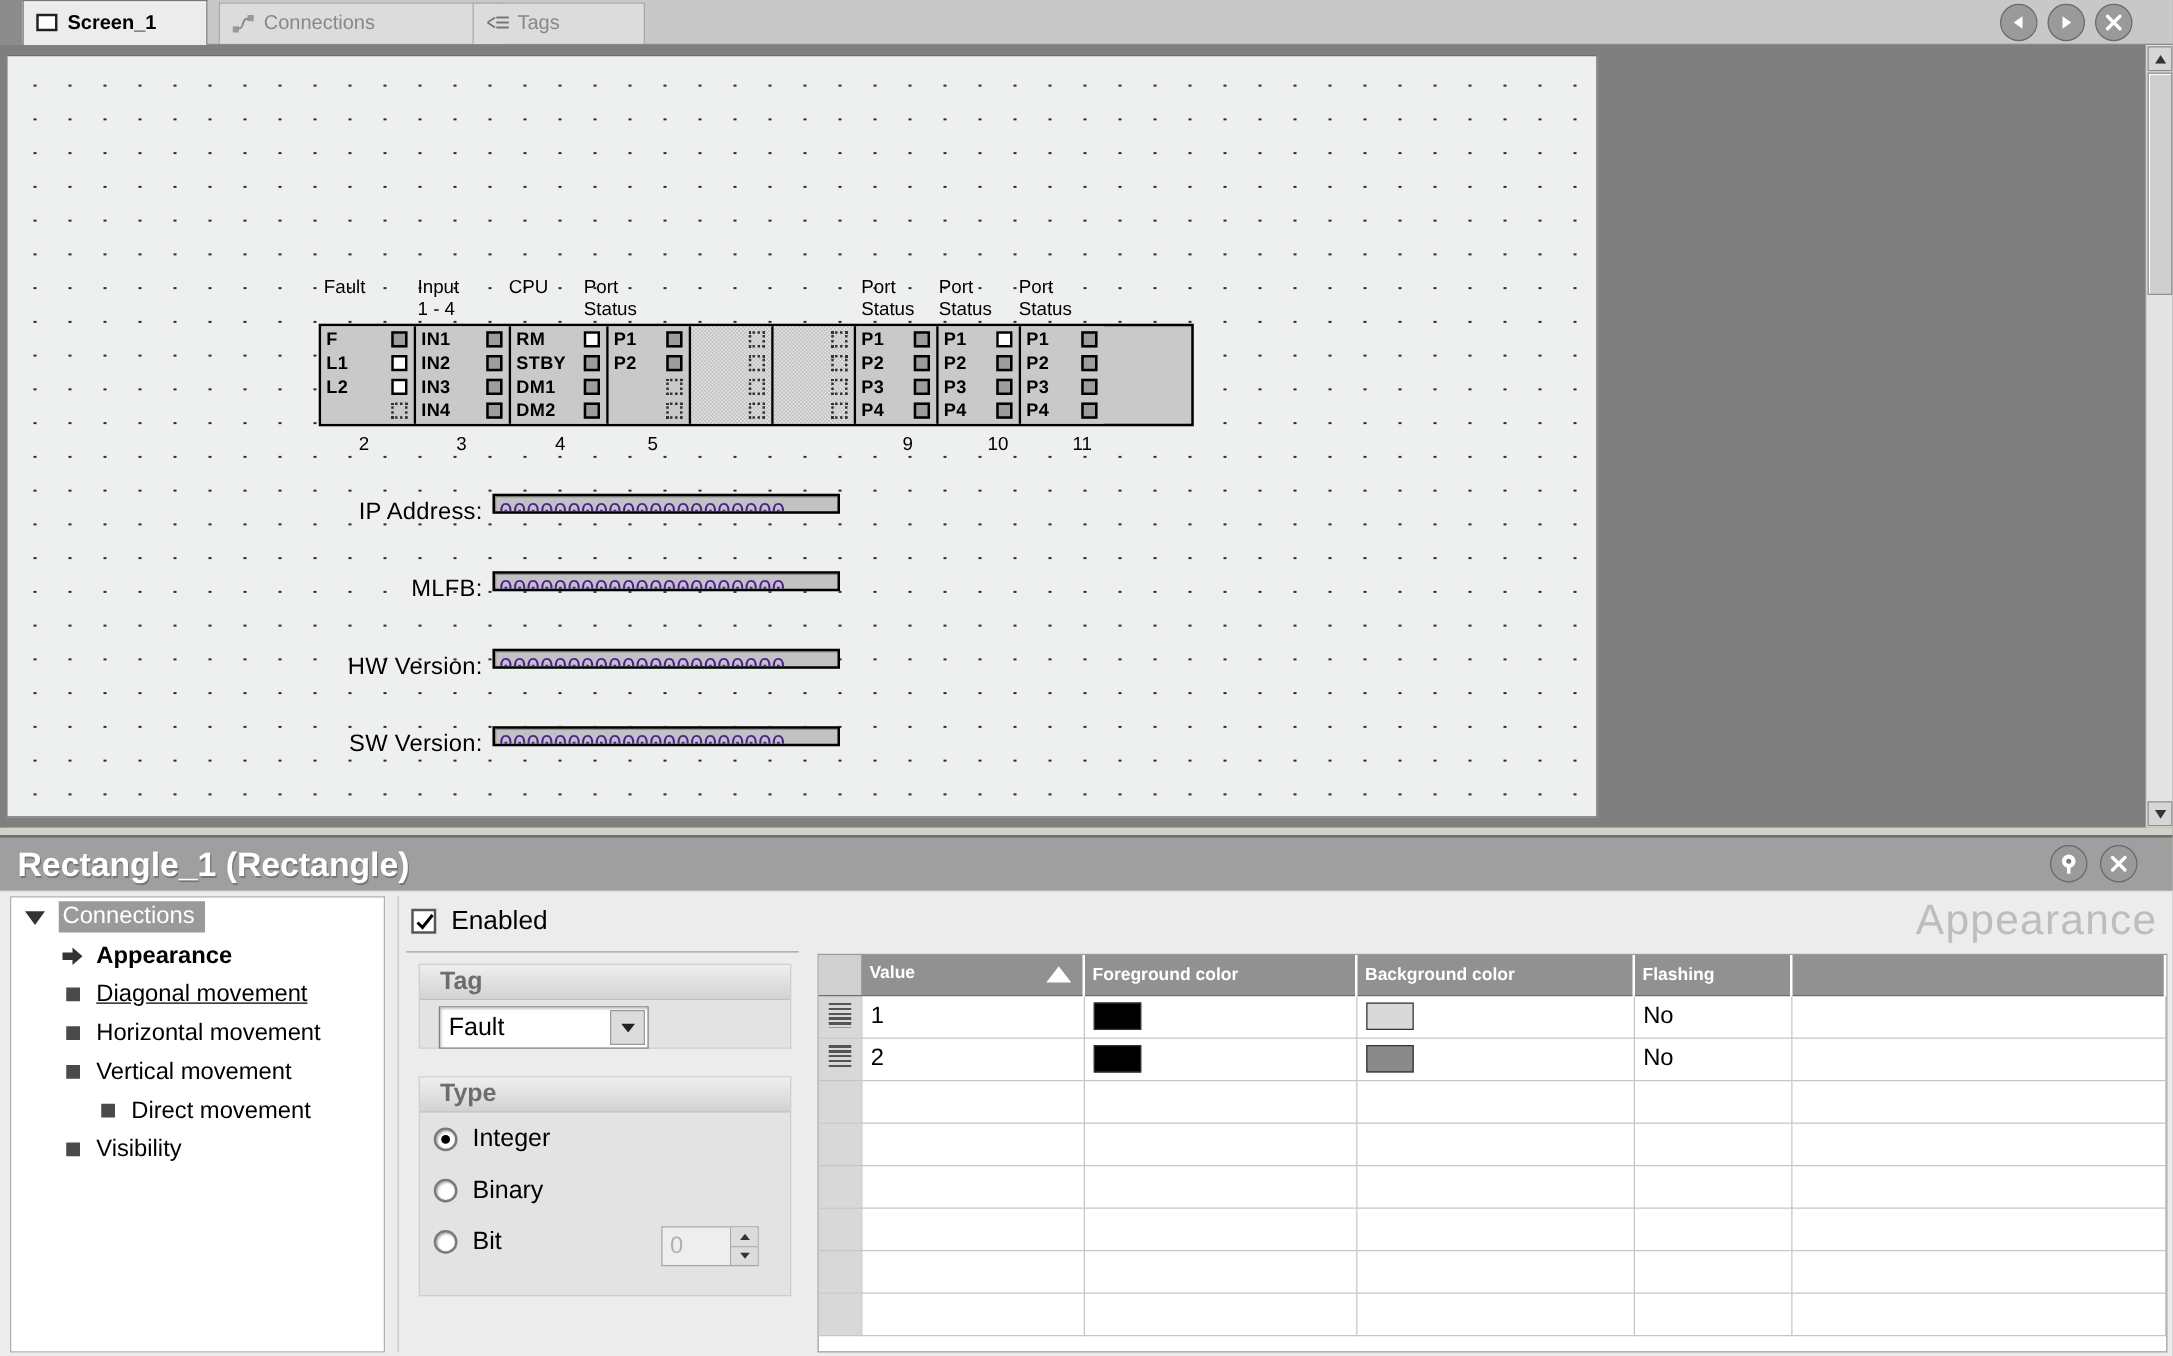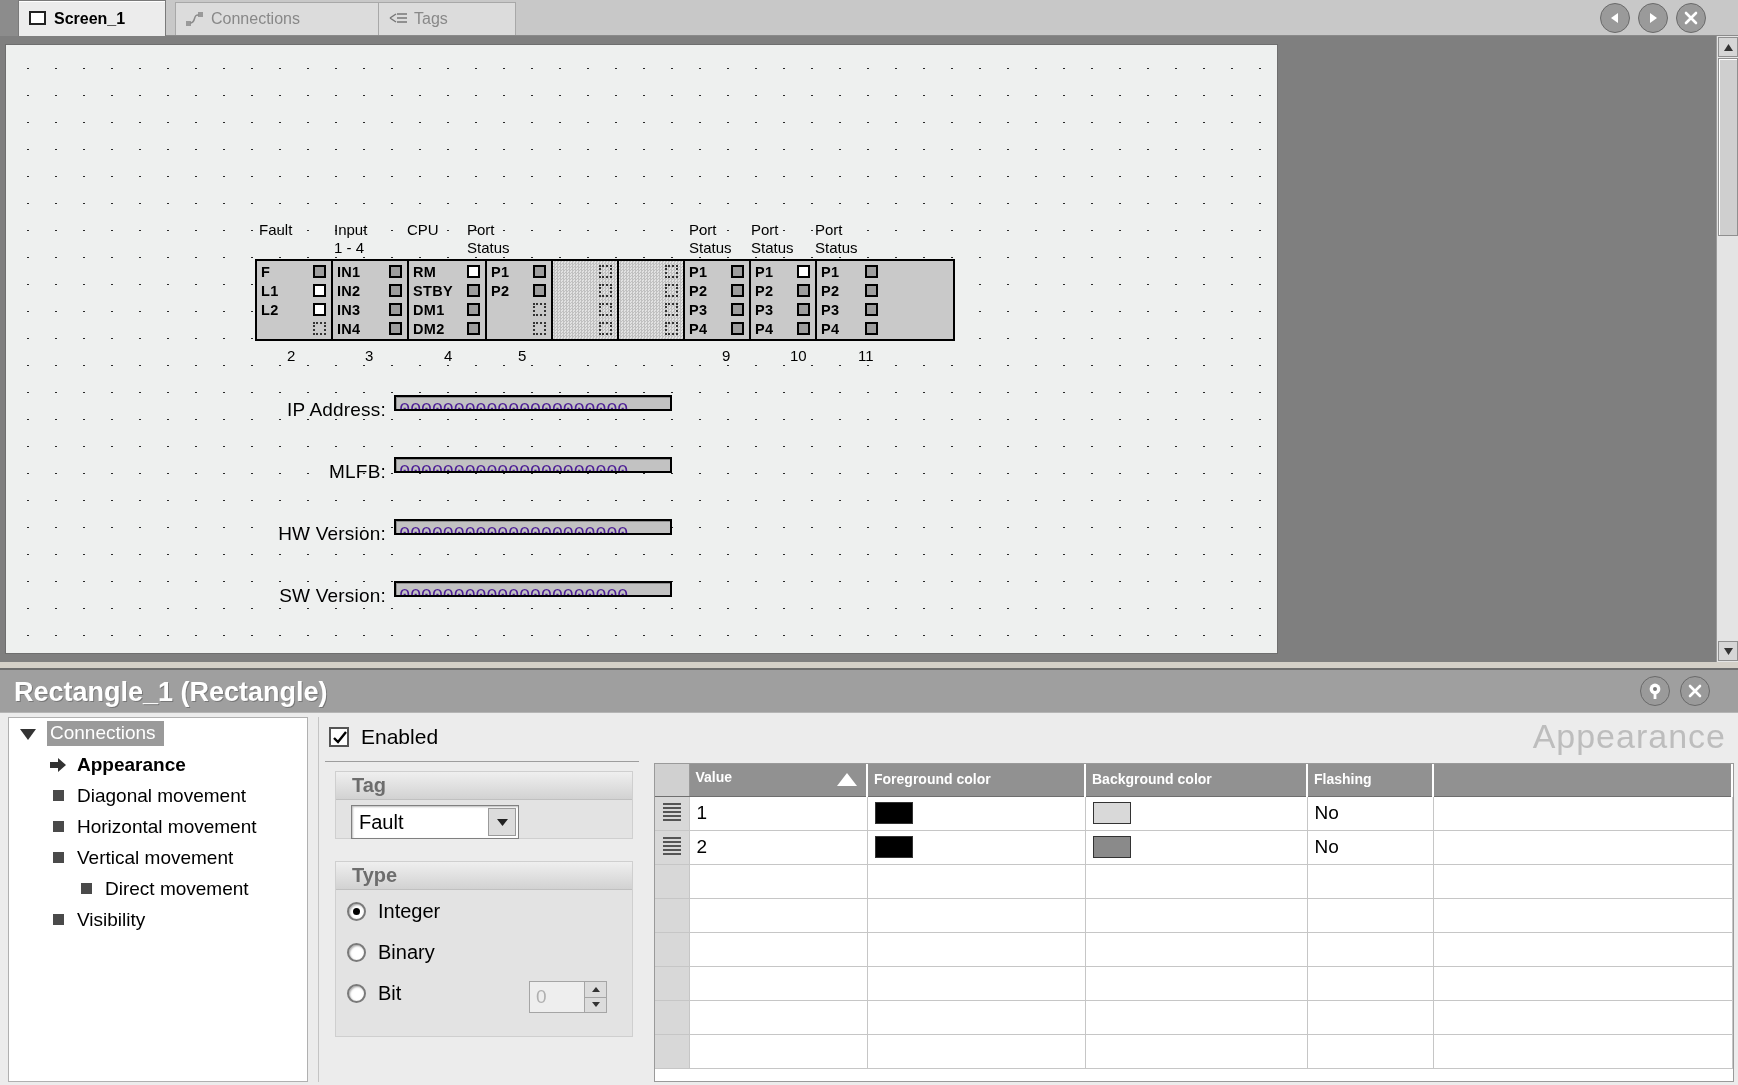--- a/index.html
+++ b/index.html
@@ -447,21 +447,21 @@
         <span class="lbl">Connections</span>
       </div>
       <div class="tnode cur" style="padding-left: 38px;">
         <span class="tw">
           <svg width="18" height="16" viewBox="0 0 18 16">
             <path d="M1 5h8V1l8 7-8 7v-4H1z" fill="#333"></path>
           </svg>
         </span>
         <span class="lbl">Appearance</span>
       </div>
-      <div class="tnode" style="padding-left: 38px;">
+      <div class="tnode" style="padding-left: 38px; text-decoration: underline;">
         <span class="tw">
           <span class="sq"></span>
         </span>
         <span class="lbl">Diagonal movement</span>
       </div>
       <div class="tnode" style="padding-left: 38px;">
         <span class="tw">
           <span class="sq"></span>
         </span>
         <span class="lbl">Horizontal movement</span>

